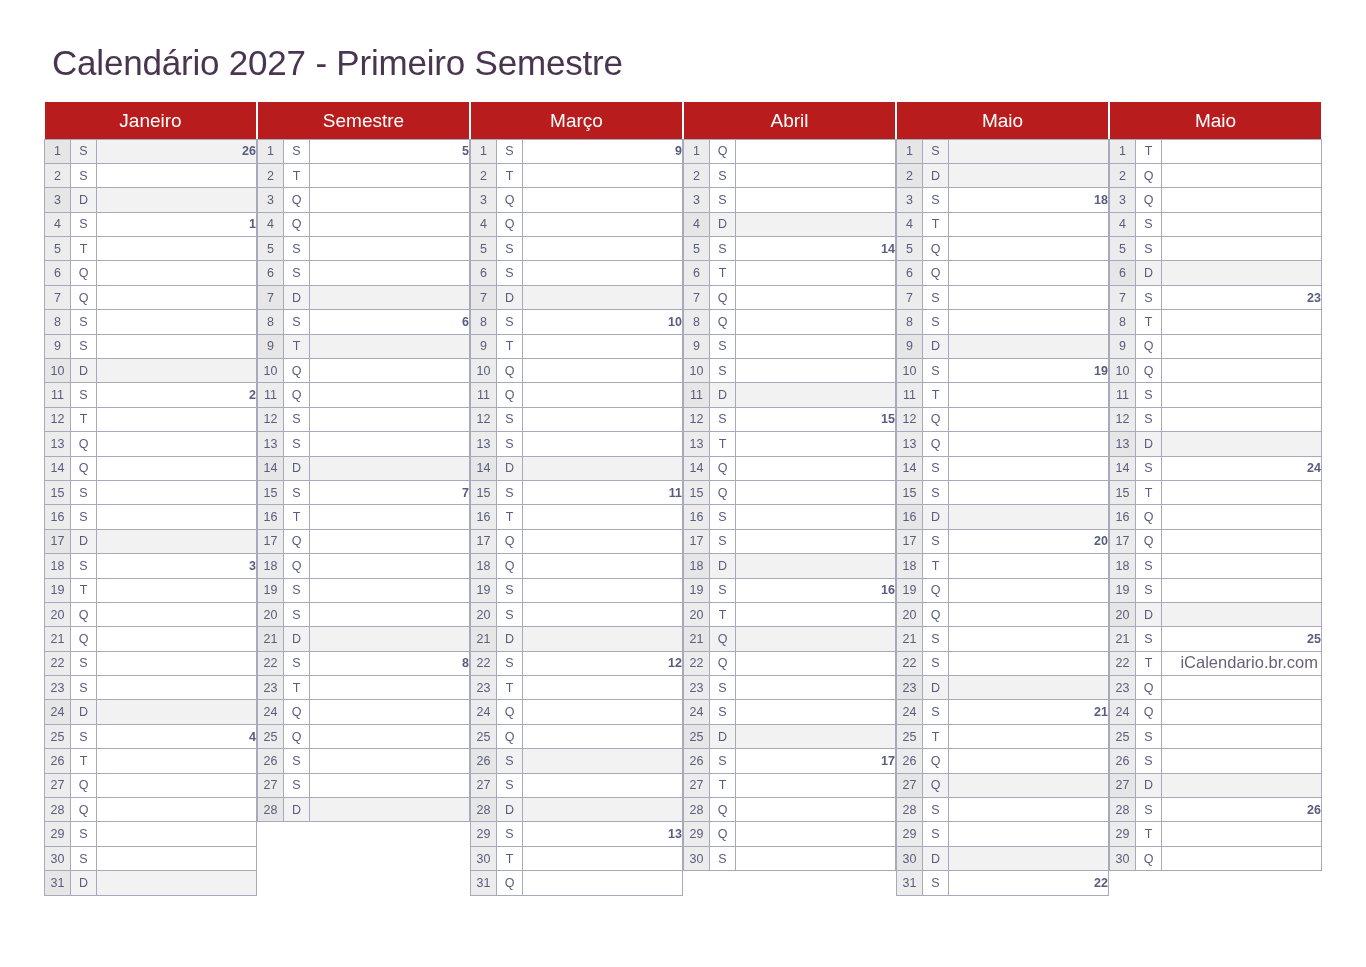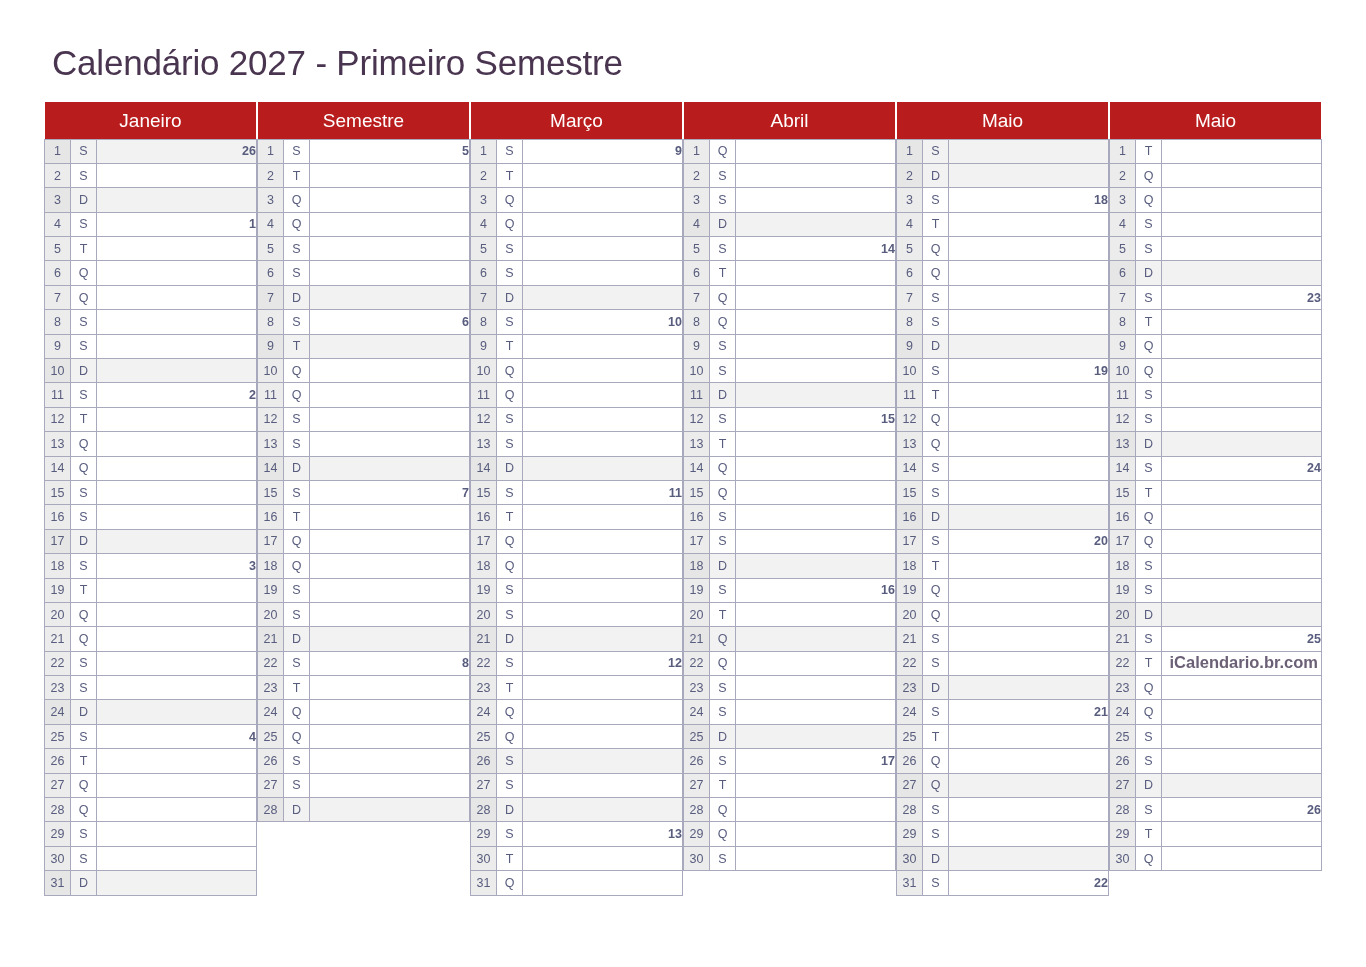--- a/index.html
+++ b/index.html
@@ -96,21 +96,20 @@
     border: none;
     background: transparent;
     height: 24.4px;
   }
   .footer {
     position: absolute;
     right: 48px;
     bottom: 32px;
     font-size: 16.5px;
     color: #6b6076;
-    font-weight: bold;
   }
 </style>
 </head>
 <body>
 
 <div class="page">
 
   <h1 class="title">Calendário 2027 - Primeiro Semestre</h1>
 
   <div class="calendar" id="calendar-root">

